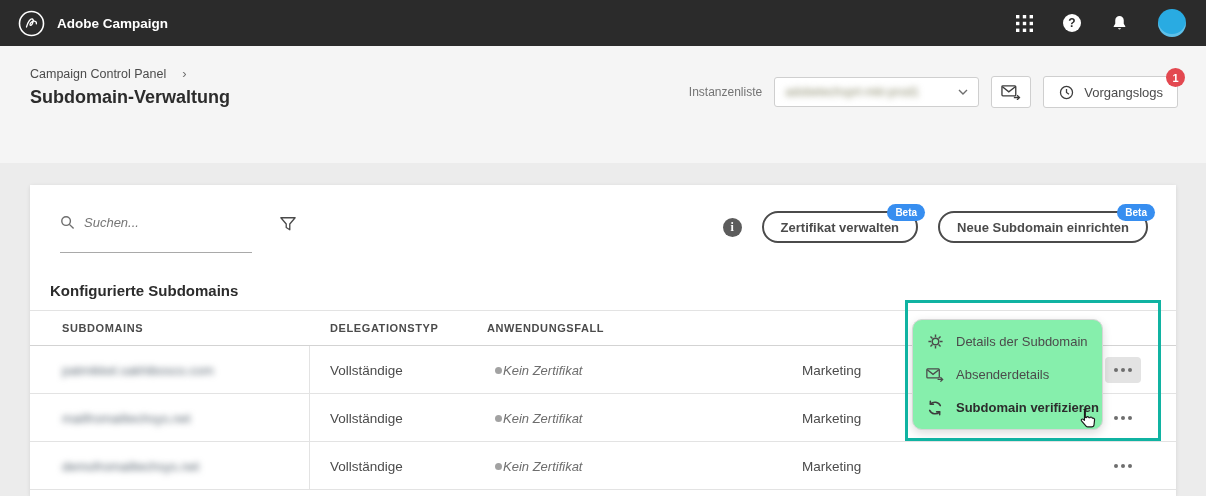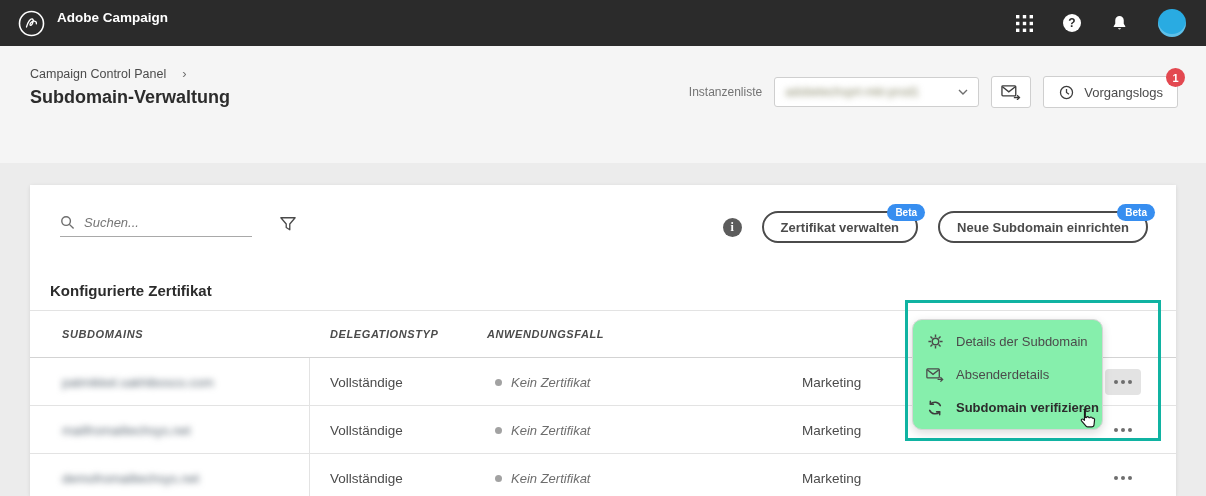--- a/index.html
+++ b/index.html
@@ -4,21 +4,21 @@
 <style>
   * { box-sizing: border-box; margin: 0; padding: 0; }
   html,body { width:1206px; height:496px; overflow:hidden; }
   body {
     font-family:"Liberation Sans","DejaVu Sans",sans-serif;
     background:#ececec; position:relative; color:#4b4b4b;
   }
   
   .topbar { height:46px; background:#2b2b2b; display:flex; align-items:center;
     justify-content:space-between; padding:0 18px; }
-  .brand { display:flex; align-items:flex-start; gap:12px; }
+  .brand { display:flex; align-items:center; gap:12px; }
   .brand-name { color:#fff; font-size:13.5px; font-weight:bold; }
   .topbar-right { display:flex; align-items:center; gap:30px; padding-right:2px; }
   .tb-icon { display:flex; align-items:center; justify-content:center; cursor:pointer; }
   .help-circle { width:18px; height:18px; border-radius:50%; background:#fff;
     color:#2b2b2b; font-size:12px; font-weight:bold; display:flex;
     align-items:center; justify-content:center; }
   .avatar { width:28px; height:28px; border-radius:50%; background:#29abe2;
     box-shadow:inset 0 -3px 0 rgba(255,255,255,.25); }
 
   
@@ -43,21 +43,21 @@
     font-size:13px; color:#4b4b4b; cursor:pointer; white-space:nowrap; }
   .badge-red { position:absolute; top:-9px; right:-8px; width:19px; height:19px;
     border-radius:50%; background:#e34850; color:#fff; font-size:11px;
     font-weight:bold; display:flex; align-items:center; justify-content:center; }
 
   
   .card { position:absolute; left:30px; top:185px; width:1146px; bottom:0;
     background:#fff; box-shadow:0 1px 4px rgba(0,0,0,.10); }
   .search-wrap { position:absolute; left:30px; top:30px; width:192px;
     border-bottom:1px solid #a9a9a9; display:flex; align-items:center; gap:9px;
-    padding-bottom:6px; }
+    padding-bottom:22px; }
   .search-input { border:none; outline:none; flex:1; width:100%; font-size:13px;
     font-style:italic; color:#4b4b4b; background:transparent;
     font-family:"Liberation Sans","DejaVu Sans",sans-serif; }
   .search-input::placeholder { color:#767676; font-style:italic; }
   .filter-btn { position:absolute; left:250px; top:31px; cursor:pointer; }
   .toolbar-right { position:absolute; right:28px; top:26px; display:flex;
     align-items:center; gap:20px; }
   .info-circle { width:19px; height:19px; border-radius:50%; background:#5c5c5c;
     color:#fff; font-size:12px; font-weight:bold;
     font-family:"Liberation Serif","DejaVu Serif",serif; display:flex;
@@ -69,30 +69,30 @@
   .beta-badge { position:absolute; top:-9px; right:-9px; height:17px; padding:0 8px;
     border-radius:9px; background:#378ef0; color:#fff; font-size:10px;
     font-weight:bold; display:flex; align-items:center; }
   .section-title { position:absolute; left:20px; top:97px; font-size:15px;
     font-weight:bold; color:#2c2c2c; }
 
   
   .table { position:absolute; left:0; right:0; top:125px; }
   .thead, .trow { display:grid; grid-template-columns:280px 157px 315px 288px 106px;
     align-items:center; }
-  .thead { height:48px; border-top:1px solid #e3e3e3; border-bottom:1px solid #d3d3d3;font-style:italic; }
+  .thead { height:36px; border-top:1px solid #e3e3e3; border-bottom:1px solid #d3d3d3; }
   .th { font-size:11px; font-weight:bold; letter-spacing:.6px; color:#4b4b4b;
     padding-left:20px; white-space:nowrap; }
   .th.first { padding-left:32px; }
   .trow { height:48px; border-bottom:1px solid #e3e3e3; font-size:13.5px; color:#4b4b4b; }
   .td-sub { padding-left:32px; border-right:1px solid #e3e3e3; height:48px;
     display:flex; align-items:center; }
   .sub-text { color:#5f6b76; filter:blur(3px); font-size:13px; white-space:nowrap; }
   .td { padding-left:20px; }
-  .td-ssl { padding-left:28px; display:flex; align-items:center; gap:9px; }
+  .td-ssl { padding-left:28px; display:flex; align-items:center; gap:1px; }
   .ssl-dot { width:7px; height:7px; border-radius:50%; background:#a2a2a2; flex:none; }
   .ssl-text { font-style:italic; color:#6e6e6e; font-size:13px; }
   .td-actions { display:flex; justify-content:center; }
   .more-btn { width:36px; height:26px; border-radius:4px; display:flex;
     align-items:center; justify-content:center; gap:3px; cursor:pointer; }
   .more-btn.active { background:#e3e3e3; }
   .more-dot { width:4px; height:4px; border-radius:50%; background:#6e6e6e; }
 
   
   .context-menu { position:absolute; left:912px; top:319px; width:191px;
@@ -210,21 +210,21 @@
     <div class="pill-btn">
       <span>Zertifikat verwalten</span>
       <span class="beta-badge">Beta</span>
     </div>
     <div class="pill-btn">
       <span>Neue Subdomain einrichten</span>
       <span class="beta-badge">Beta</span>
     </div>
   </div>
 
-  <div class="section-title">Konfigurierte Zertifikat</div>
+  <div class="section-title">Konfigurierte Subdomains</div>
 
   <div class="table">
     <div class="thead">
       <span class="th first">SUBDOMAINS</span>
       <span class="th">DELEGATIONSTYP</span>
       <span class="th">ANWENDUNGSFALL</span>
       <span class="th"></span>
     </div>
 
     <div class="trow">

